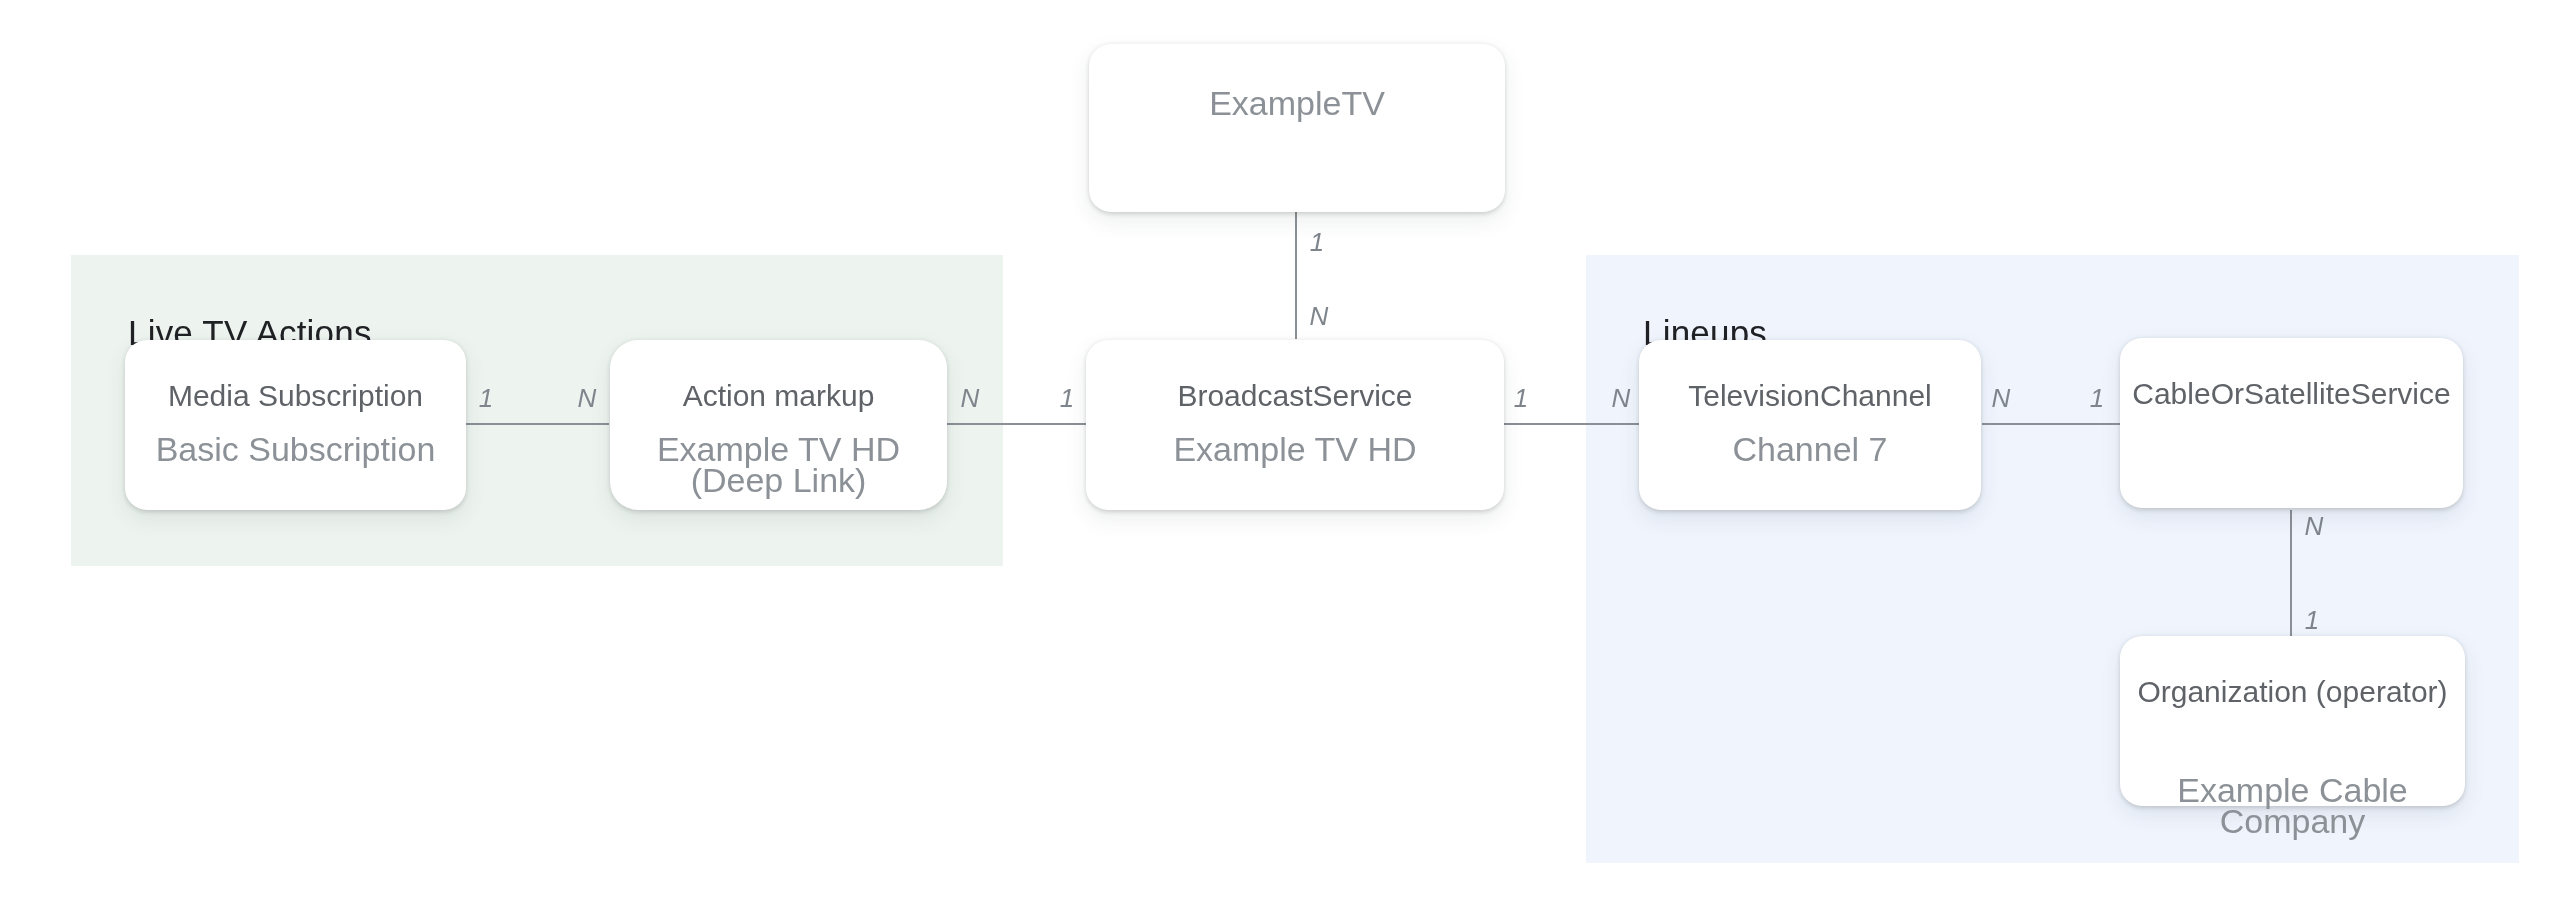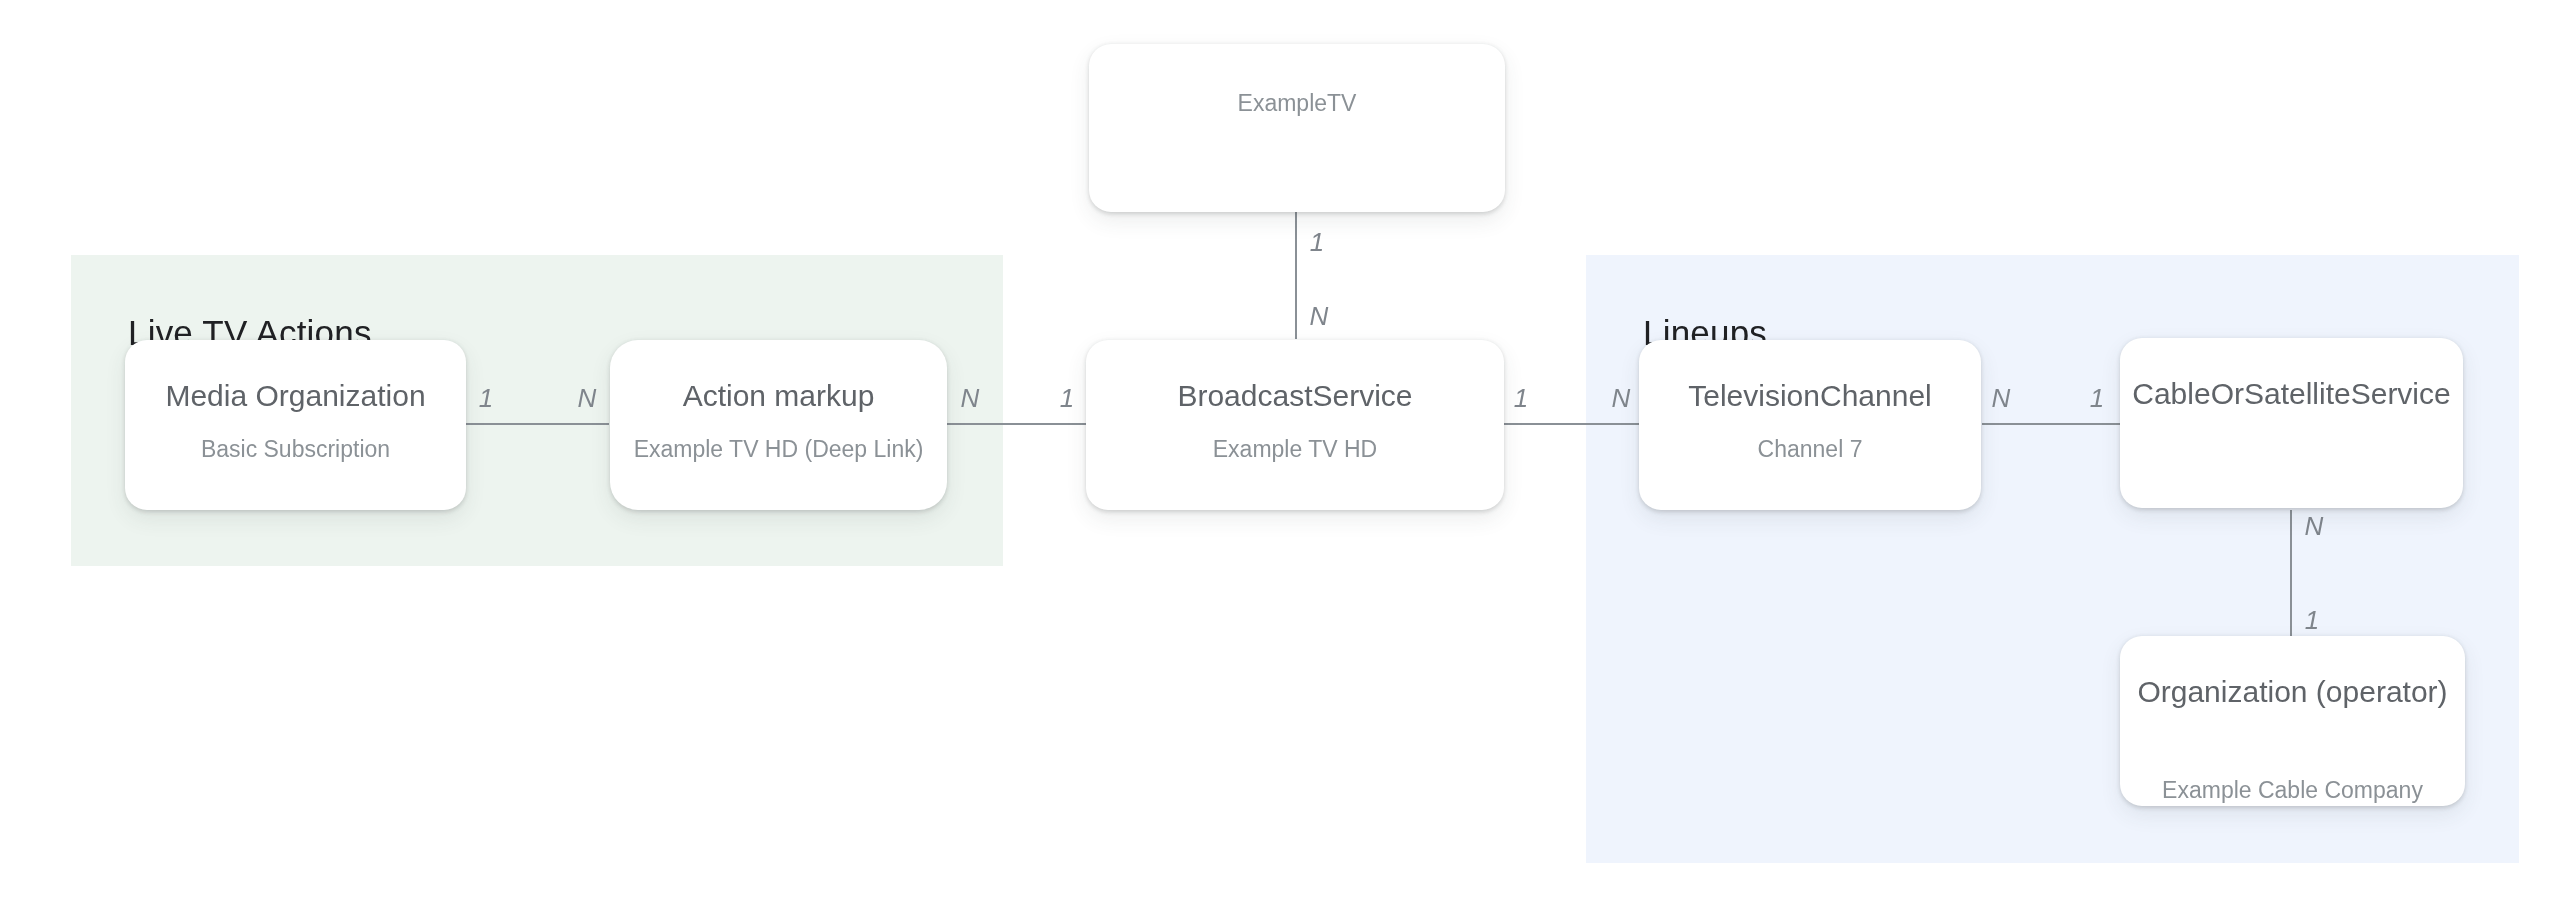--- a/index.html
+++ b/index.html
@@ -17,21 +17,21 @@
   }
   
   .node{
     position:absolute;background:#ffffff;border-radius:22px;box-sizing:border-box;
     display:flex;flex-direction:column;align-items:center;text-align:center;
     padding:39px 7px 0;
     box-shadow:0 1.8px 4.4px rgba(60,64,67,.20),0 8.8px 21px rgba(60,64,67,.09);
   }
   .node--tall{padding-top:23px;}
   .node-title{font-size:30px;line-height:34px;color:#5f6368;white-space:pre-line;}
-  .node-subtitle{margin-top:21px;font-size:23px;line-height:31px;color:#8b9196;white-space:pre-line;}
+  .node-subtitle{margin-top:21px;font-size:34px;line-height:31px;color:#8b9196;white-space:pre-line;}
   #node-org-network{left:1089px;top:44px;width:416px;height:168px;}
   #node-media-subscription{left:125px;top:340px;width:341px;height:170px;}
   #node-action-markup{left:610px;top:340px;width:337px;height:170px;border-radius:28px;}
   #node-broadcast-service{left:1086px;top:340px;width:418px;height:170px;}
   #node-television-channel{left:1639px;top:340px;width:342px;height:170px;}
   #node-cable-satellite{left:2120px;top:338px;width:343px;height:170px;}
   #node-org-operator{left:2120px;top:636px;width:345px;height:170px;gap:45px;}
   
   .line{position:absolute;background:#8a9096;}
   #line-net-broadcast{left:1295px;top:212px;width:1.8px;height:127px;}
@@ -88,21 +88,21 @@
   <span class="card" id="card-e4-from">N</span>
   <span class="card" id="card-e4-to">1</span>
   <span class="card" id="card-e5-from">N</span>
   <span class="card" id="card-e5-to">1</span>
 
   <div class="node node--tall" id="node-org-network">
     <div class="node-subtitle">ExampleTV</div>
   </div>
 
   <div class="node" id="node-media-subscription">
-    <div class="node-title">Media Organization</div>
+    <div class="node-title">Media Subscription</div>
     <div class="node-subtitle">Basic Subscription</div>
   </div>
 
   <div class="node" id="node-action-markup">
     <div class="node-title">Action markup</div>
     <div class="node-subtitle">Example TV HD (Deep Link)</div>
   </div>
 
   <div class="node" id="node-broadcast-service">
     <div class="node-title">BroadcastService</div>

